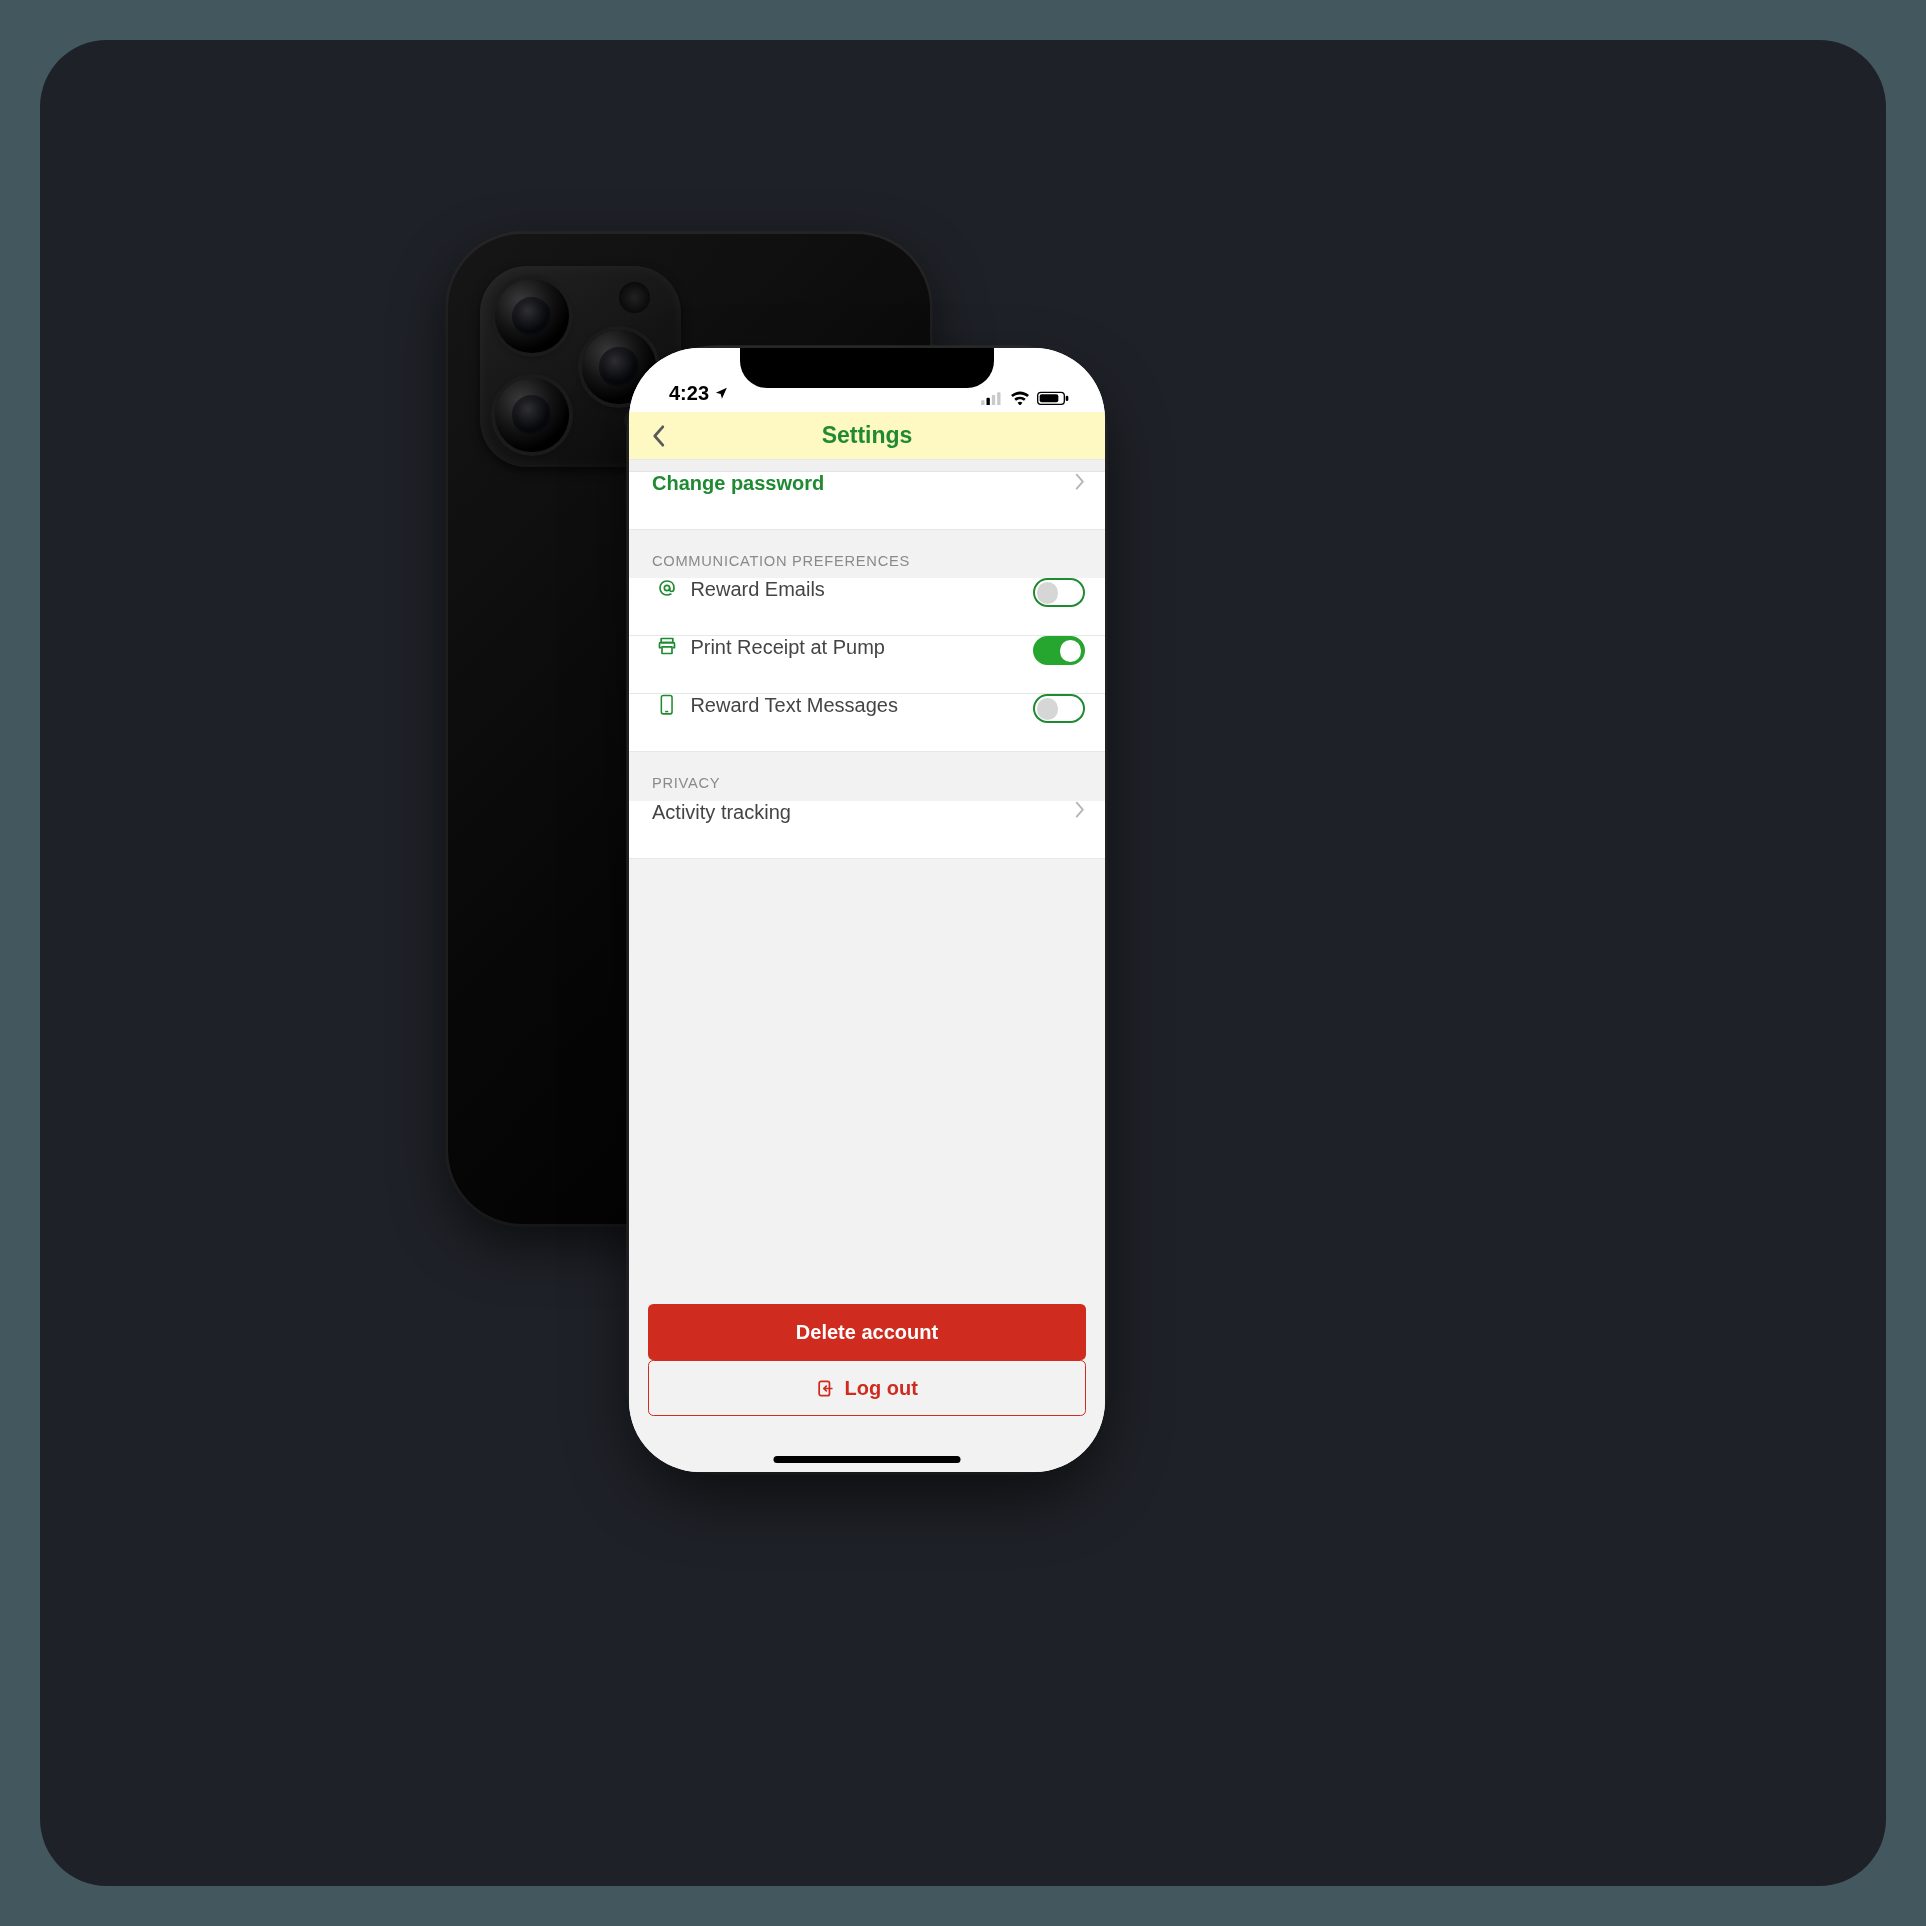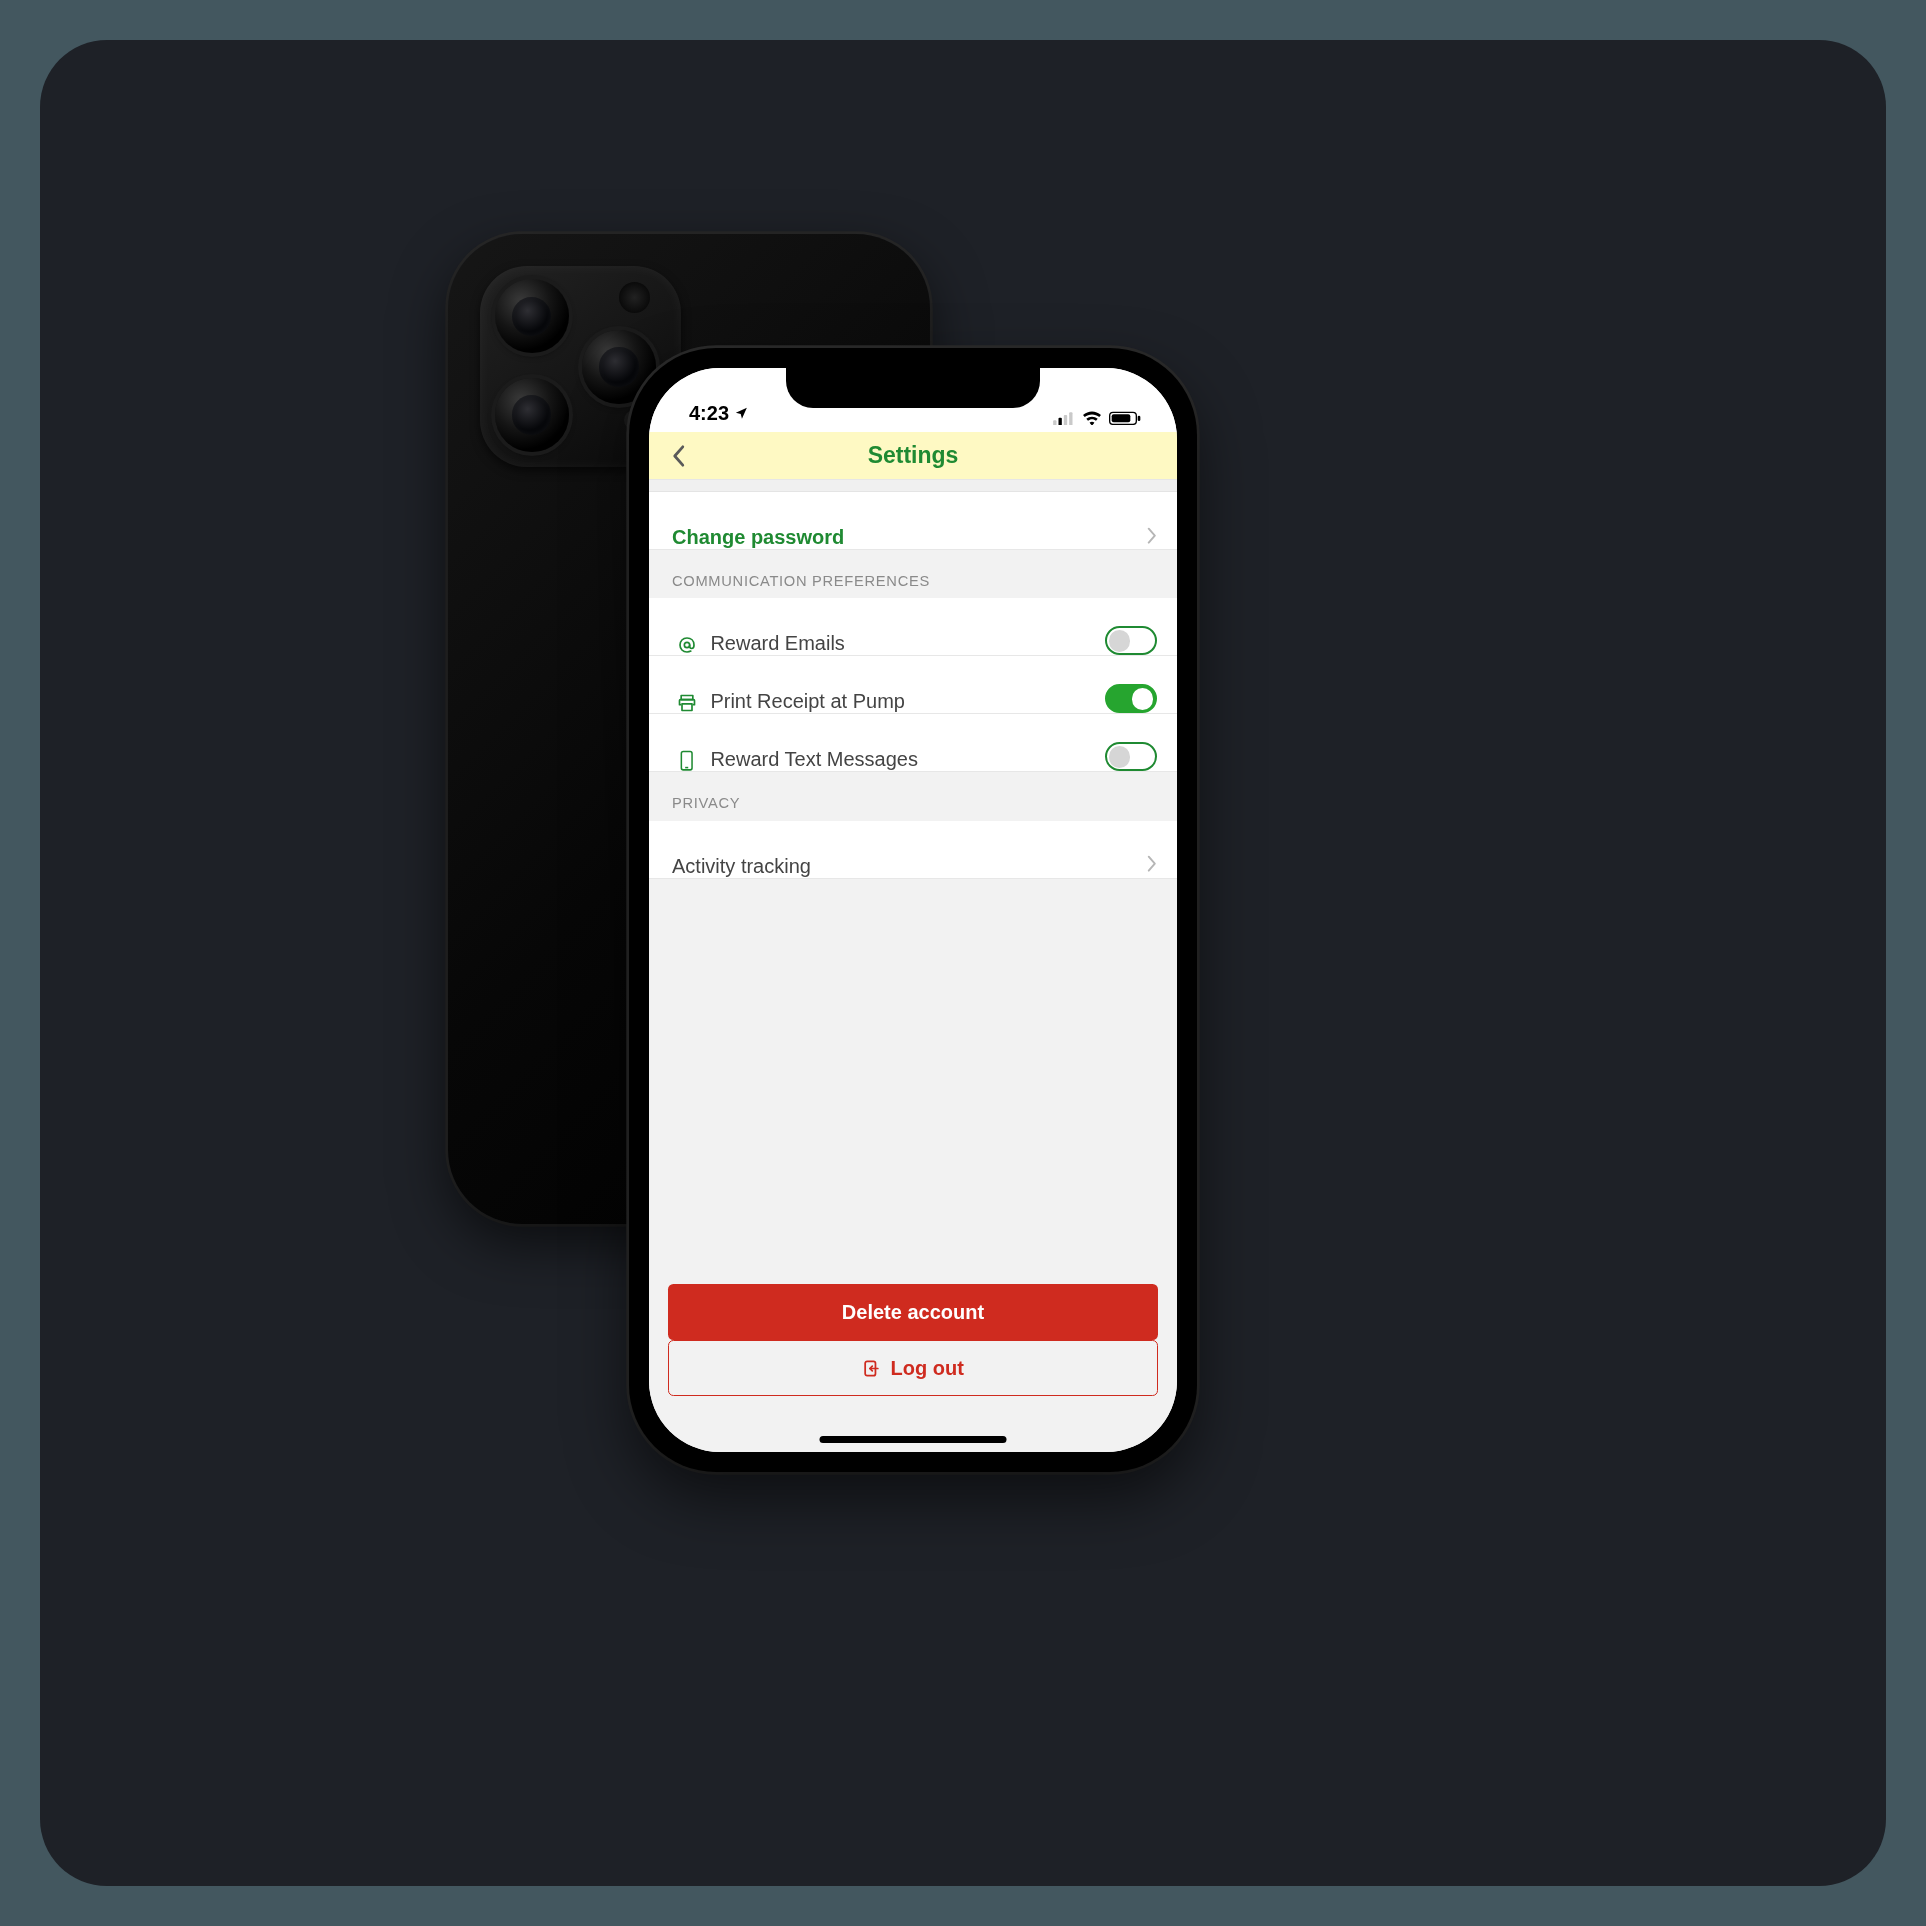--- a/index.html
+++ b/index.html
@@ -72,26 +72,26 @@
     border-radius: 50%;
     background: #1b1b1b;
     left: 144px; top: 144px;
   }
 
   
   .phone-front {
     position: absolute;
     left: 589px;
     top: 308px;
-    width: 568px;
+    width: 476px;
     height: 1124px;
     border-radius: 87px;
     background: #000;
     box-shadow: 0 27px 60px rgba(0,0,0,.55), 0 0 0 2.7px #2c2c2c;
-    padding: 20px;
+    padding: 0;
   }
   .screen {
     position: relative;
     width: 100%;
     height: 100%;
     border-radius: 71px;
     background: #f2f2f2;
     overflow: hidden;
     display: flex;
     flex-direction: column;
@@ -165,21 +165,21 @@
     height: 12px;
     background: #f0f0f0;
     border-bottom: 0.7px solid #e4e4e4;
   }
 
   
   .row {
     background: #fff;
     min-height: 58px;
     display: flex;
-    align-items: flex-end;
+    align-items: flex-start;
     padding: 0 20px 0 23px;
     border-bottom: 0.7px solid #e7e7e7;
     font-size: 20px;
     color: #444;
   }
   .row .icon-slot {
     width: 29px;
     display: flex;
     justify-content: center;
     color: #1f8a32;

